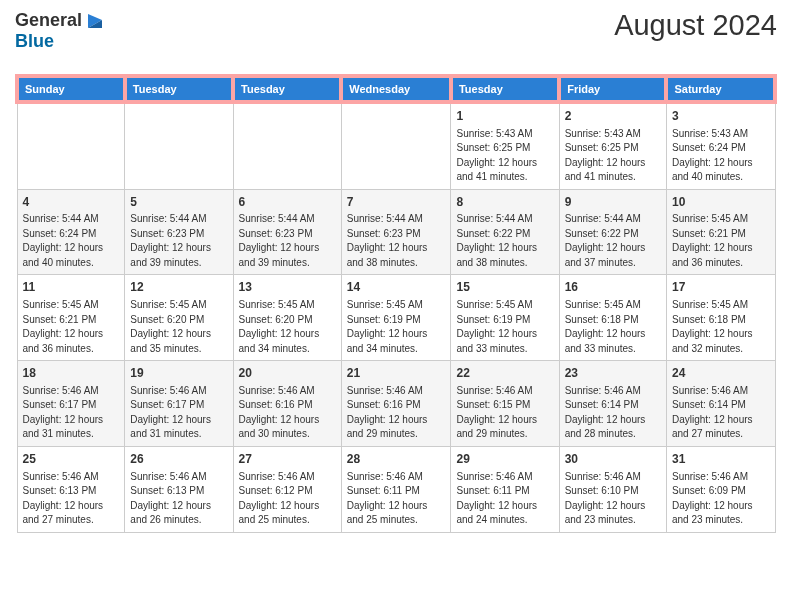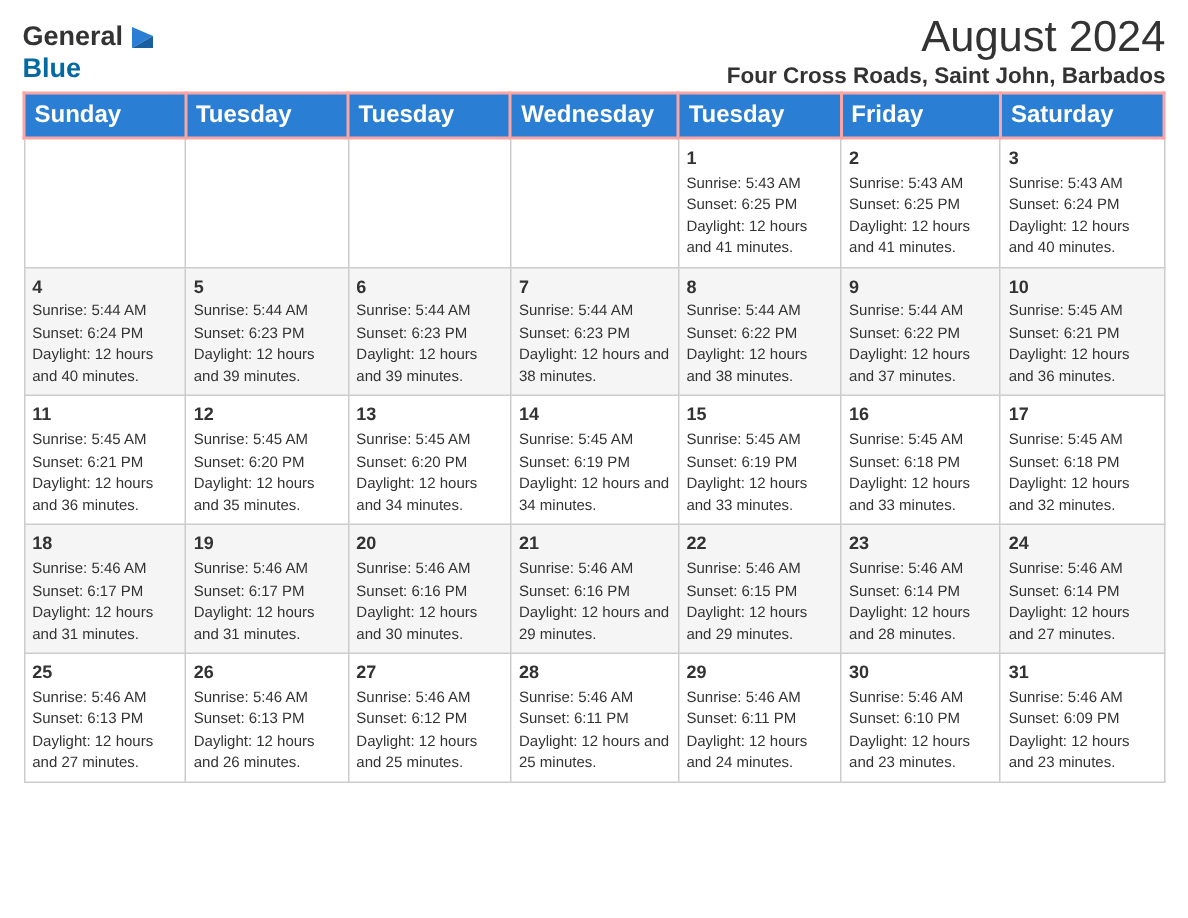--- a/index.html
+++ b/index.html
@@ -10,23 +10,23 @@
       height: 612px;
       overflow: hidden;
     }
     .page {
       width: 792px;
       min-height: 612px;
       padding: 10px 15px 10px 15px;
     }
     .header {
       display: flex;
-      align-items: center;
+      align-items: flex-start;
       justify-content: space-between;
-      margin-bottom: 2px;
+      margin-bottom: 22px;
     }
     .logo {
       display: flex;
       align-items: center;
       gap: 0;
     }
     .logo-text-general {
       font-size: 18px;
       font-weight: bold;
       color: #333;
@@ -60,23 +60,23 @@
     .calendar-table {
       width: 100%;
       border-collapse: collapse;
       font-size: 10px;
     }
     .calendar-table thead tr th {
       background-color: #2a7fd4;
       color: #fff;
       text-align: left;
       padding: 5px 6px;
-      font-size: 16px;
-      font-weight: bold;
-      border: 2px solid #fca5a5;
+      font-size: 11px;
+      font-weight: bold;
+      border: 4px solid #fca5a5;
     }
     .calendar-table tbody tr td {
       border: 1px solid #ccc;
       vertical-align: top;
       padding: 4px 5px;
       width: 113px;
       min-height: 70px;
       color: #333;
       font-size: 9.5px;
       line-height: 1.4;
@@ -116,21 +116,20 @@
             <polygon points="4,18 18,18 18,10" fill="#1a5fa0"></polygon>
           </svg>
         </div>
         <div>
           <span class="logo-text-blue">Blue</span>
         </div>
       </div>
     </div>
     <div class="title-block">
       <div class="main-title">August 2024</div>
-      <div class="subtitle">Four Cross Roads, Saint John, Barbados</div>
     </div>
   </div>
 
   <table class="calendar-table">
     <thead>
       <tr id="header-row">
           <th>Sunday</th>
           <th>Tuesday</th>
           <th>Tuesday</th>
           <th>Wednesday</th>

